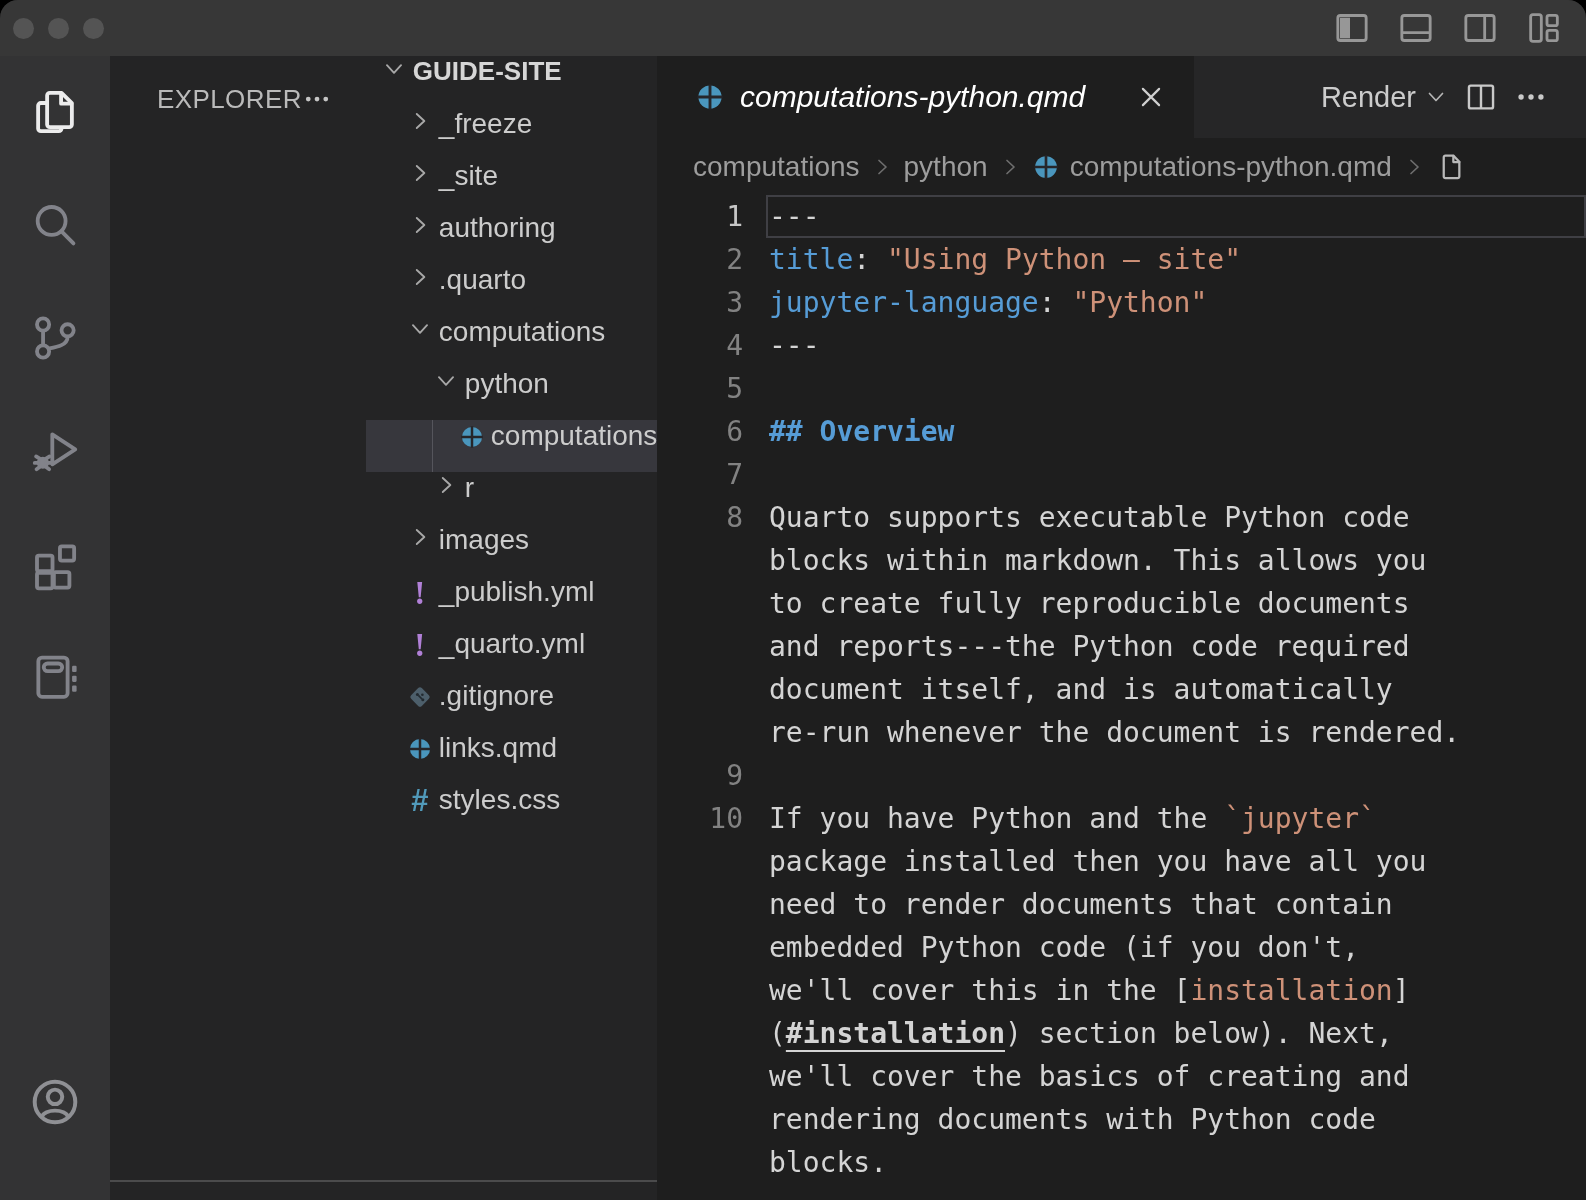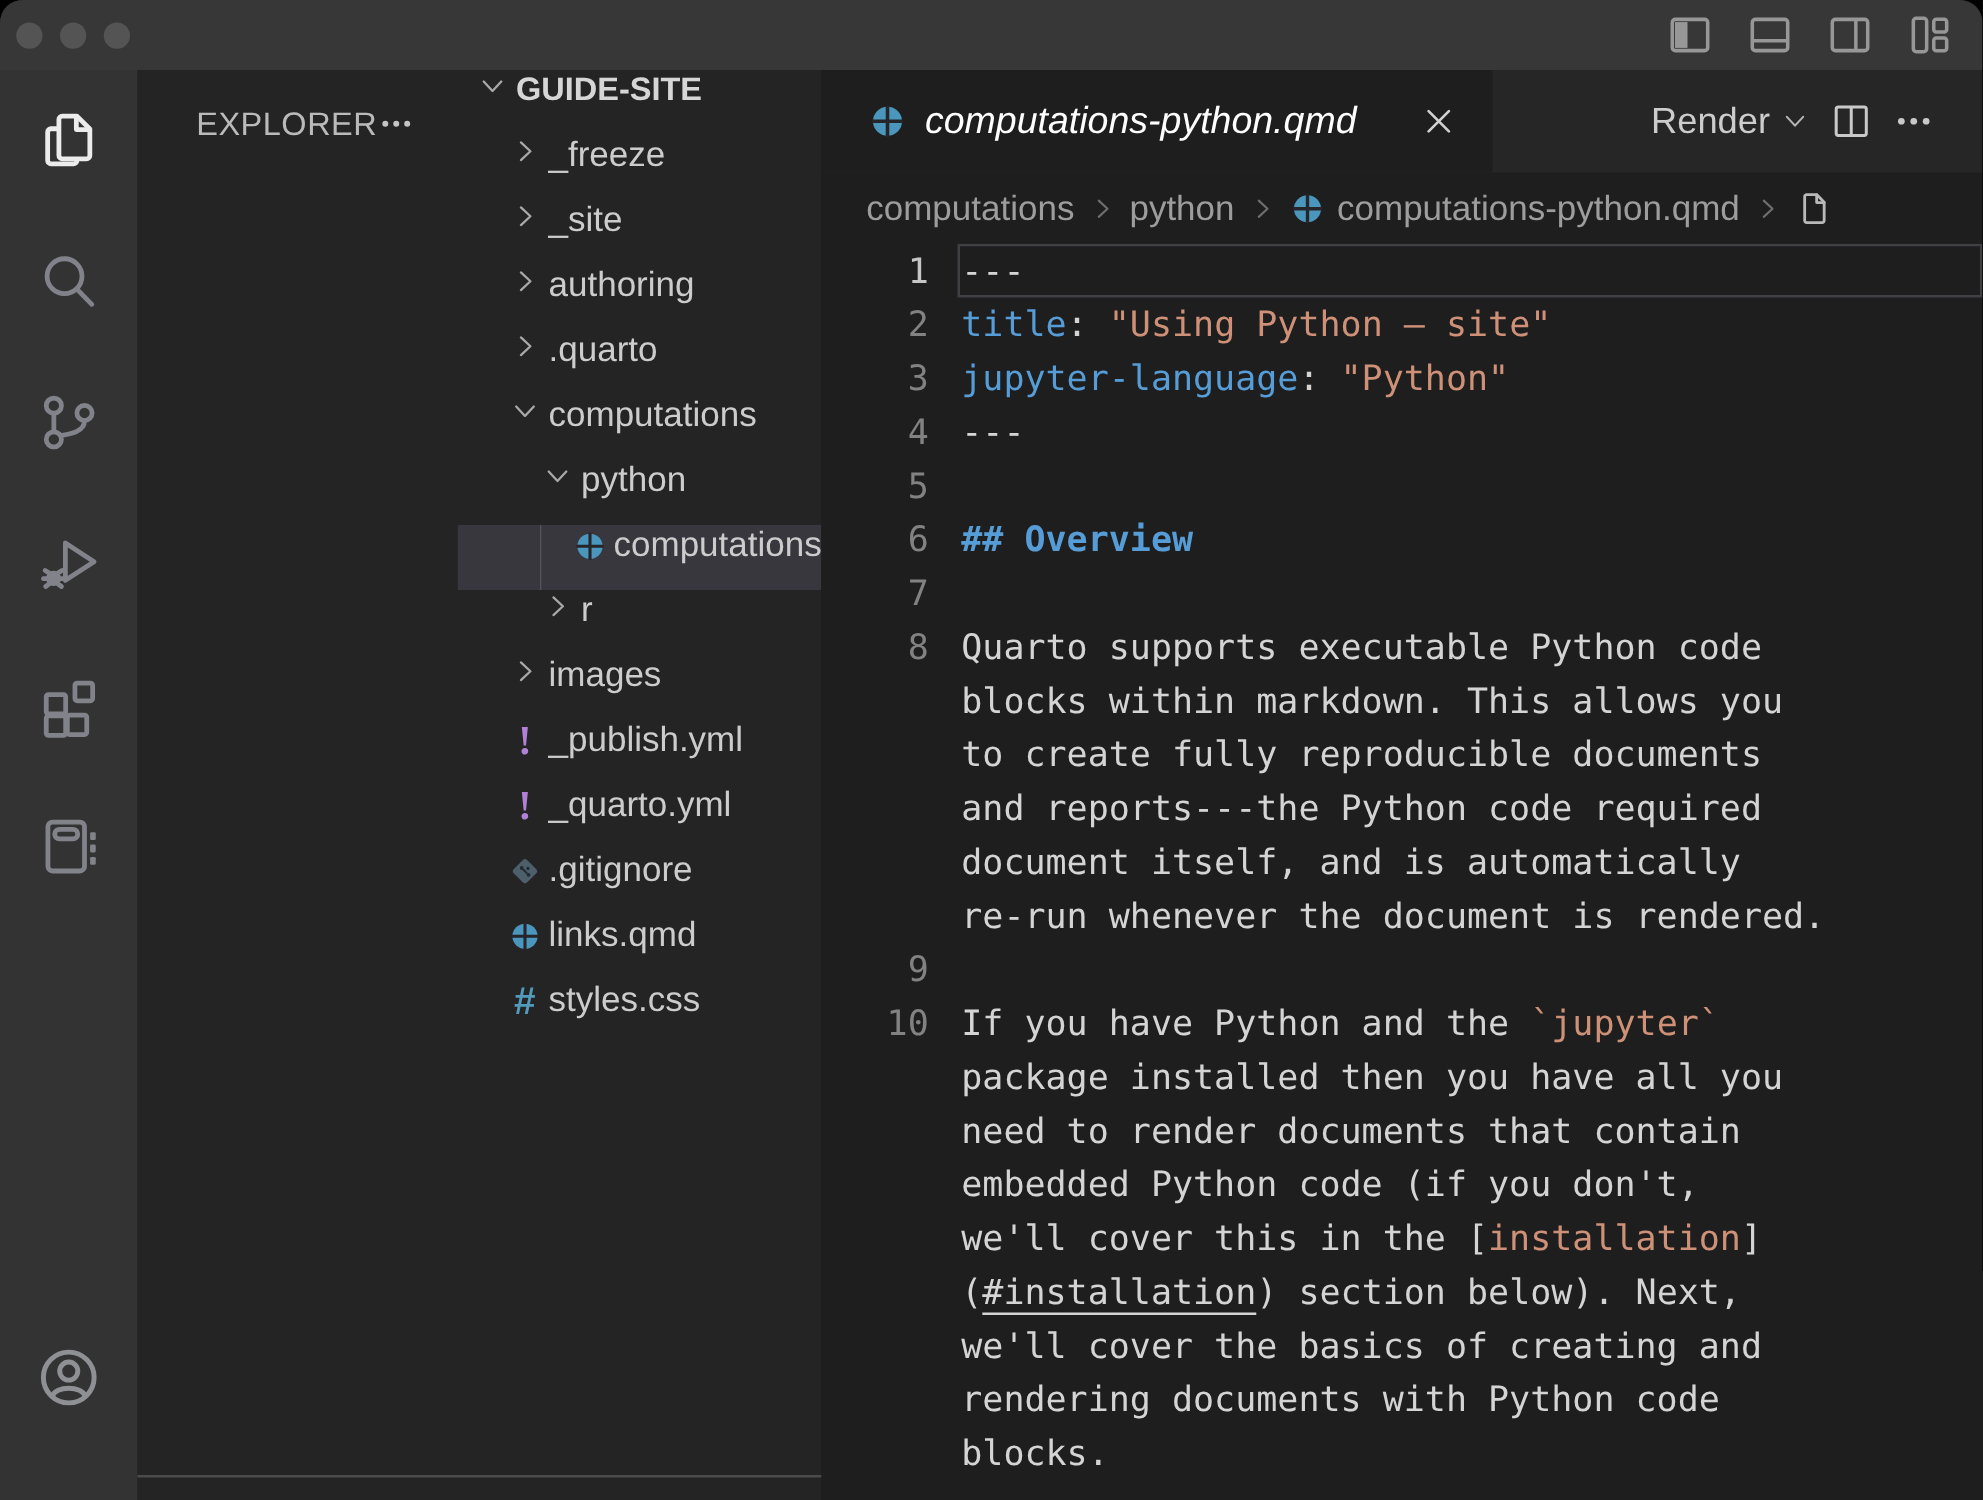--- a/index.html
+++ b/index.html
@@ -61,21 +61,21 @@
   .code{flex:1;overflow:hidden;font-family:"DejaVu Sans Mono",monospace;font-size:28px;}
   .code-row{display:flex;height:43px;line-height:43px;}
   .gutter{width:109px;flex:none;box-sizing:border-box;text-align:right;padding-right:23px;color:#828282;}
   .row-current .gutter{color:#c6c6c6;}
   .code-content{flex:1;position:relative;padding-left:3px;color:#d4d4d4;white-space:pre;min-width:0;}
   .row-current .code-content::after{content:'';position:absolute;inset:0;border:2px solid #3f3f44;pointer-events:none;}
   .tok-pln{color:#d4d4d4;}
   .tok-key{color:#569cd6;}
   .tok-str{color:#ce9178;}
   .tok-hd{color:#569cd6;font-weight:700;}
-  .tok-url{color:#d4d4d4;text-decoration:underline;text-underline-offset:7px;text-decoration-thickness:2px;}
+  .tok-url{color:#d4d4d4;text-decoration:underline;text-underline-offset:7px;text-decoration-thickness:2px;font-weight:bold;}
   .icn svg{width:100%;height:100%;display:block;}
 </style>
 </head>
 <body>
 
 <div class="window">
 
   <div class="titlebar">
     <div class="traffic-lights">
         <div class="traffic-light"></div>

